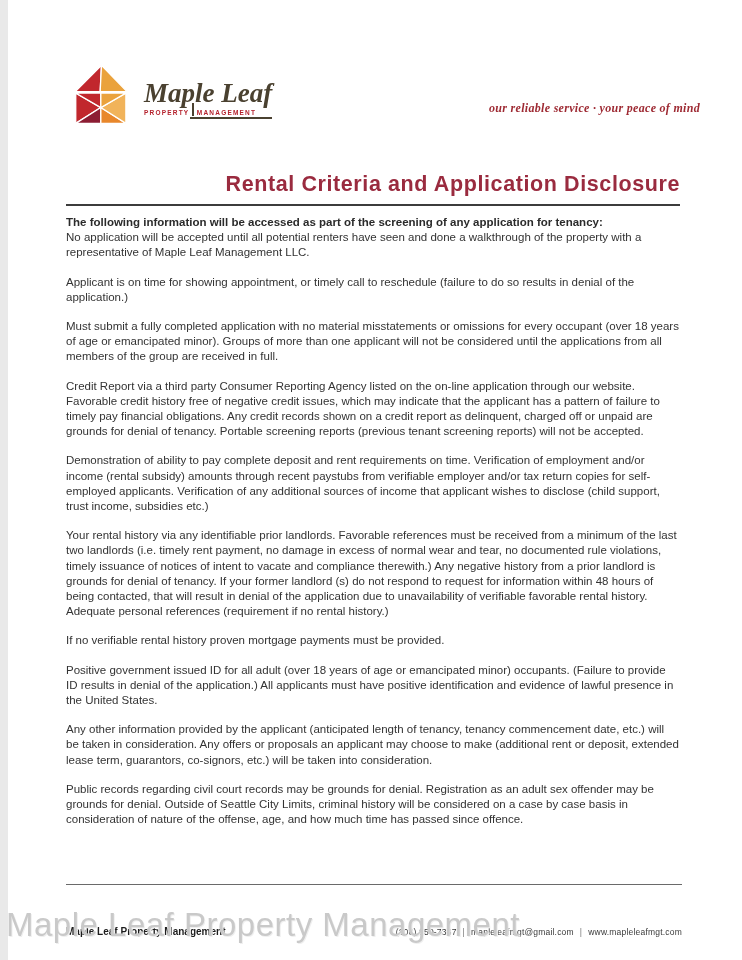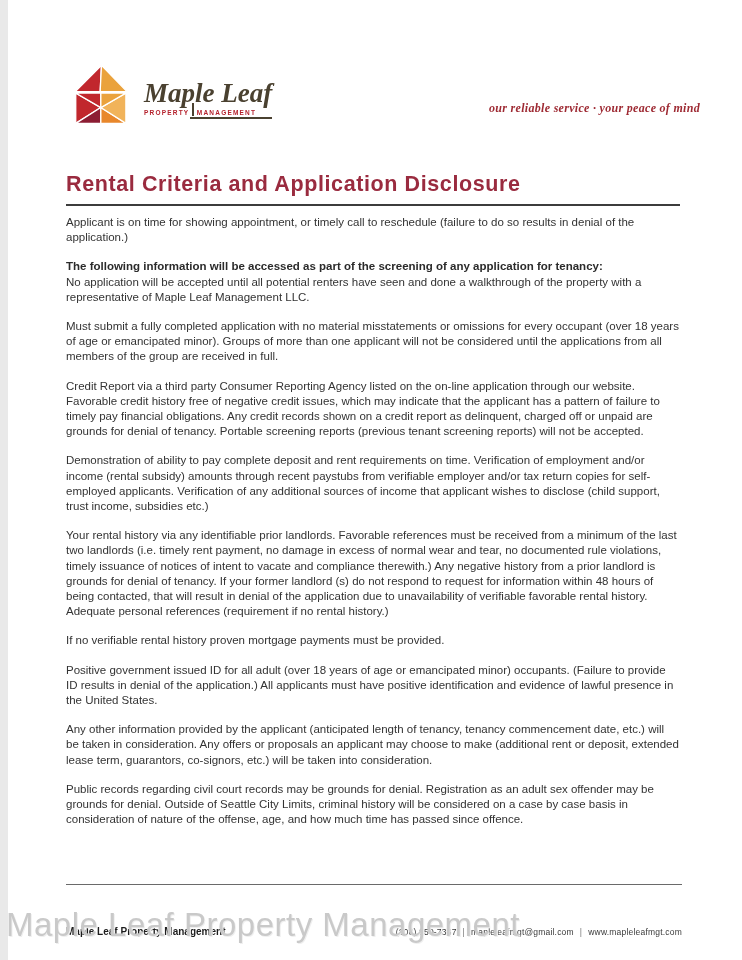--- a/index.html
+++ b/index.html
@@ -72,20 +72,21 @@
     letter-spacing: 0.3px;
   }
   
   .doc { width: 614px; }
   .doc-title {
     margin-top: 42px;
     font-size: 21.5px;
     font-weight: 700;
     letter-spacing: 0.6px;
     color: #9a2b3f;
+    text-align: right;
   }
   .title-rule {
     width: 614px;
     height: 2px;
     background: #3c3c3c;
     margin-top: 7px;
     margin-bottom: 9px;
   }
   .doc-body p {
     font-size: 11.5px;
@@ -172,23 +173,23 @@
         <div class="logo-underline"></div>
       </div>
     </div>
     <div class="tagline">our reliable service · your peace of mind</div>
   </div>
 
   <div class="doc">
     <h1 class="doc-title">Rental Criteria and Application Disclosure</h1>
     <div class="title-rule"></div>
     <div class="doc-body">
+  <p><strong>The following information will be accessed as part of the screening of any application for tenancy:</strong><span>No application will be accepted until all potential renters have seen and done a walkthrough of the property with a representative of Maple Leaf Management LLC.</span></p>
+
   <p><span>Applicant is on time for showing appointment, or timely call to reschedule (failure to do so results in denial of the application.)</span></p>
-
-  <p><strong>The following information will be accessed as part of the screening of any application for tenancy:</strong><span>No application will be accepted until all potential renters have seen and done a walkthrough of the property with a representative of Maple Leaf Management LLC.</span></p>
 
   <p><span>Must submit a fully completed application with no material misstatements or omissions for every occupant (over 18 years of age or emancipated minor). Groups of more than one applicant will not be considered until the applications from all members of the group are received in full.</span></p>
 
   <p><span>Credit Report via a third party Consumer Reporting Agency listed on the on-line application through our website. Favorable credit history free of negative credit issues, which may indicate that the applicant has a pattern of failure to timely pay financial obligations. Any credit records shown on a credit report as delinquent, charged off or unpaid are grounds for denial of tenancy.  Portable screening reports (previous tenant screening reports) will not be accepted.</span></p>
 
   <p><span>Demonstration of ability to pay complete deposit and rent requirements on time. Verification of employment and/or income (rental subsidy) amounts through recent paystubs from verifiable employer and/or tax return copies for self-employed applicants. Verification of any additional sources of income that applicant wishes to disclose (child support, trust income, subsidies etc.)</span></p>
 
   <p><span>Your rental history via any identifiable prior landlords. Favorable references must be received from a minimum of the last two landlords (i.e. timely rent payment, no damage in excess of normal wear and tear, no documented rule violations, timely issuance of notices of intent to vacate and compliance therewith.) Any negative history from a prior landlord is grounds for denial of tenancy.  If your former landlord (s) do not respond to request for information within 48 hours of being contacted, that will result in denial of the application due to unavailability of verifiable favorable rental history. Adequate personal references (requirement if no rental history.)</span></p>
 
   <p><span>If no verifiable rental history proven mortgage payments must be provided.</span></p>

